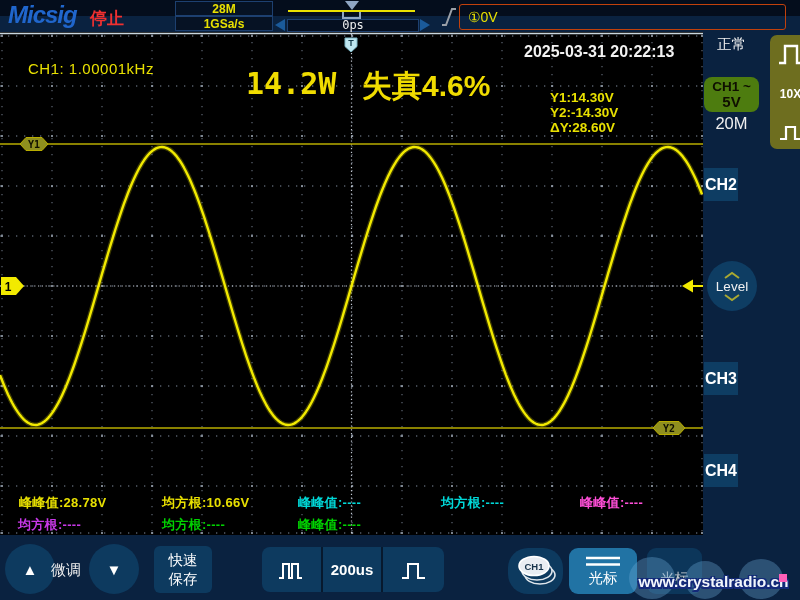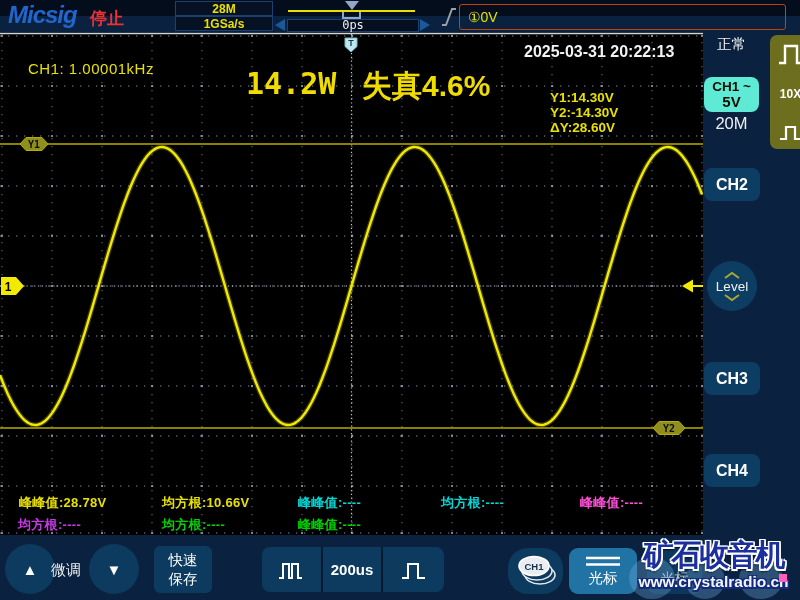--- a/index.html
+++ b/index.html
@@ -51,26 +51,26 @@
   .meas-row span { position:absolute; font-size:13px; font-weight:bold; letter-spacing:.3px;
                    white-space:nowrap; }
 
   
   #sidebar { left:703px; top:32px; width:97px; height:503px; background:#0a2240; z-index:10; }
   .trig-mode { left:14px; top:3px; font-size:14.5px; color:#f0f0f0; }
   .probe-panel { left:67px; top:3px; width:41px; height:114px; background:#6e6e1f;
                  border-radius:7px; display:flex; flex-direction:column; align-items:center;
                  justify-content:space-between; padding:7px 0; }
   .probe-label { color:#ffffff; font-size:12px; font-weight:bold; }
-  .ch1-btn { left:1px; top:45px; width:55px; height:35px; background:#5eead4; border-radius:8px;
+  .ch1-btn { left:1px; top:45px; width:55px; height:35px; background:#4d7c0f; border-radius:8px;
              color:#0f0f00; font-weight:bold; text-align:center; padding-top:2px; }
   .ch1-btn .l1 { font-size:13.5px; line-height:15px; }
   .ch1-btn .l2 { font-size:15px; line-height:15px; }
   .bw-label { left:1px; top:82px; width:55px; text-align:center; font-size:16.5px; color:#f0f0f0; }
-  .side-btn { left:1px; width:56px; height:33px; background:#0e3d63; border-radius:8px;
+  .side-btn { left:1px; width:34px; height:33px; background:#0e3d63; border-radius:0;
               color:#fff; font-size:16px; font-weight:bold; display:flex;
               align-items:center; justify-content:center; }
   .level-btn { left:4px; top:229px; width:50px; height:50px; border-radius:50%;
                background:#0e3d63; display:flex; flex-direction:column; align-items:center;
                justify-content:center; color:#f0f0f0; font-size:13.5px; }
 
   
   #bottom-bar { left:0; top:535px; width:800px; height:65px; background:#0a2240; z-index:10; }
   .circ-btn { top:9px; width:50px; height:50px; border-radius:50%; background:#0d3a5f;
               display:flex; align-items:center; justify-content:center;
@@ -448,19 +448,18 @@
       </svg>
       <span>光标</span>
     </div>
     <div class="abs cursor-btn2">
       <span>光标</span>
     </div>
     <div id="watermark" class="abs">
       <div class="abs wm-bubble" style="left:2px; top:22px; width:46px; height:42px;"></div>
       <div class="abs wm-bubble" style="left:58px; top:26px; width:40px; height:38px;"></div>
       <div class="abs wm-bubble" style="left:112px; top:24px; width:44px; height:40px;"></div>
-      <div class="abs wm-title">矿石收音机</div>
       <div class="abs wm-url">www.crystalradio.cn</div>
       <div class="abs wm-pink"></div>
     </div>
   </div>
 
 </div>
 
 </body></html>

